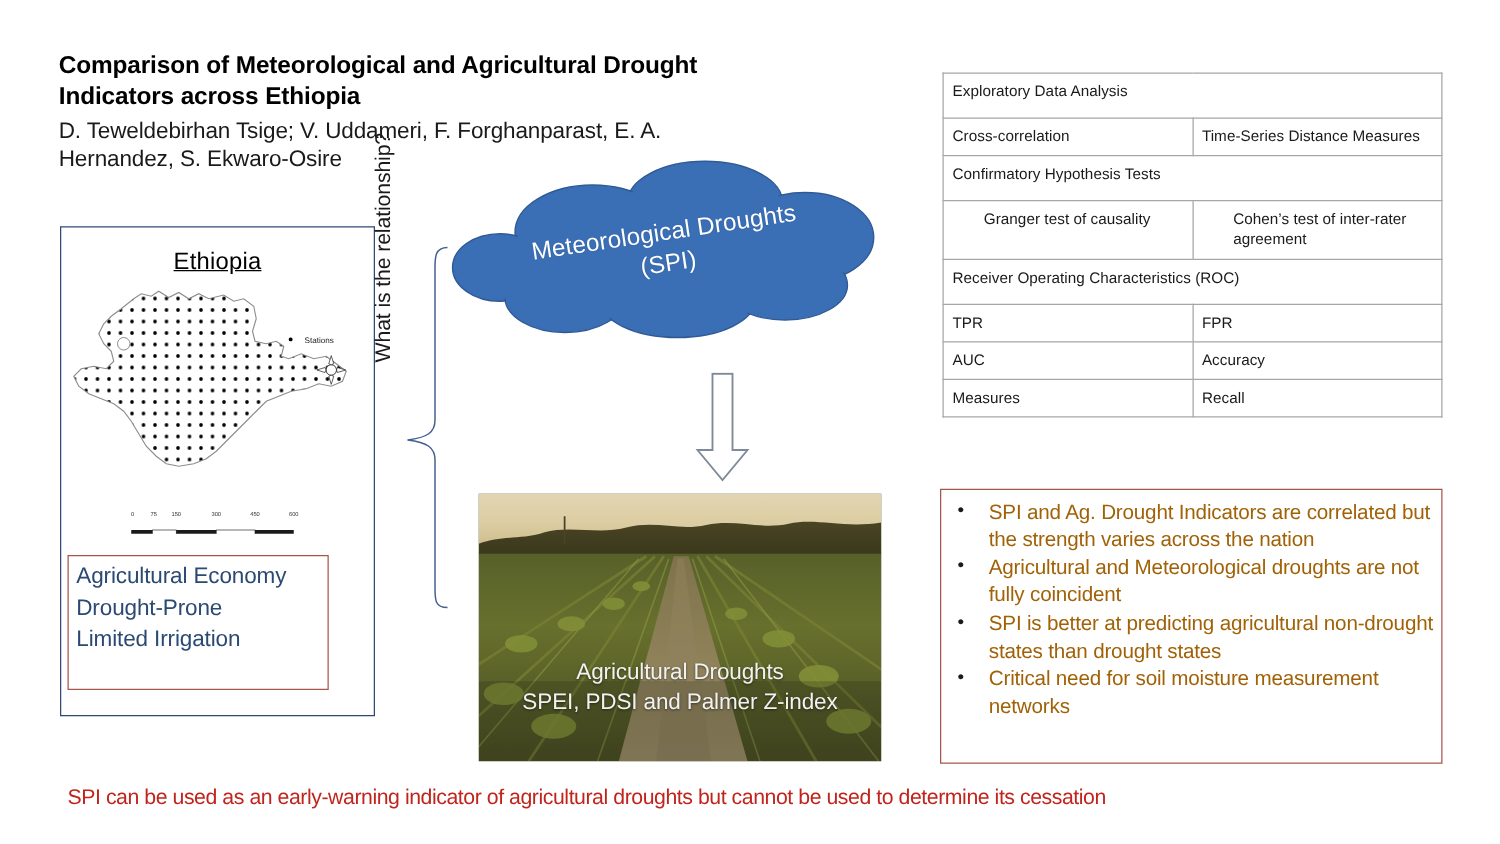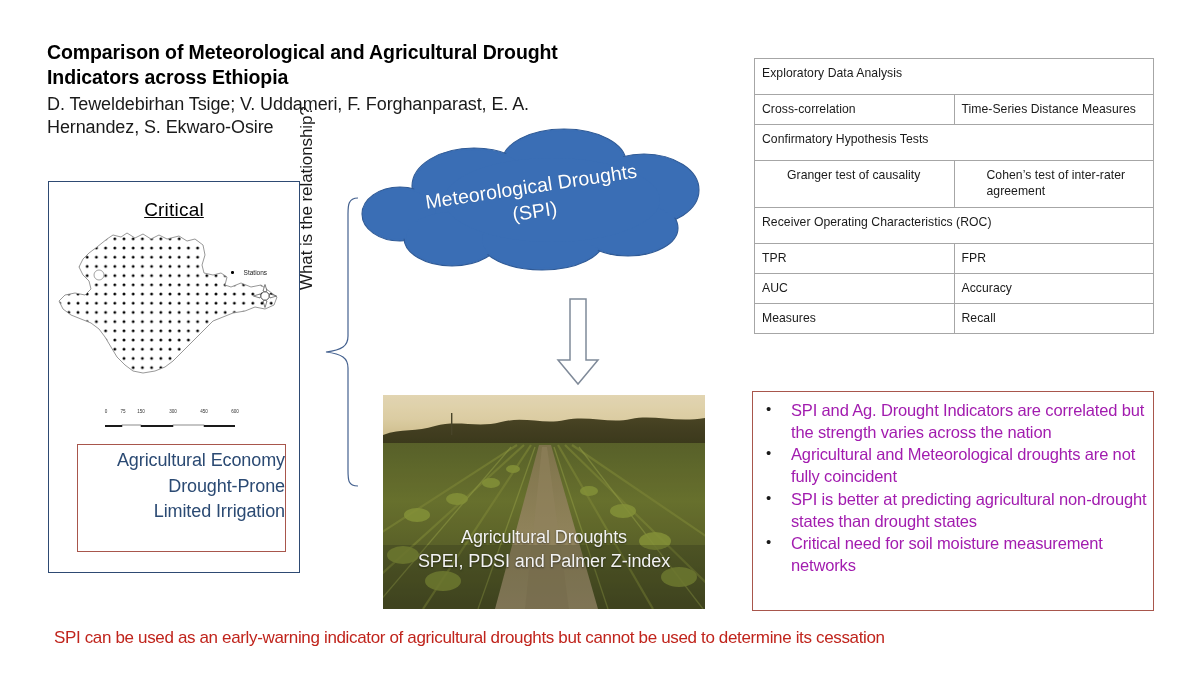--- a/index.html
+++ b/index.html
@@ -248,21 +248,21 @@
   #findings-list {
     margin: 0;
     padding: 0;
     list-style: none;
   }
   #findings-list li {
     position: relative;
     padding-left: 34px;
     font-size: 16.5px;
     line-height: 1.33;
-    color: #a21caf;
+    color: #a16207;
     letter-spacing: -0.15px;
     margin-bottom: 0.5px;
   }
   #findings-list li::before {
     content: "\2022";
     position: absolute;
     left: 9px;
     top: -1px;
     font-size: 15px;
     color: #1a1a1a;
@@ -287,21 +287,21 @@
 
   <div id="title-block">
     <div id="page-title">Comparison of Meteorological and Agricultural Drought Indicators across Ethiopia</div>
     <div id="authors">D. Teweldebirhan Tsige; V. Uddameri, F. Forghanparast, E. A. Hernandez, S. Ekwaro-Osire</div>
   </div>
 
   <div id="map-panel">
 
     <div id="map-inner">
 
-      <div id="map-title">Critical</div>
+      <div id="map-title">Ethiopia</div>
 
       <svg id="map-svg" width="238" height="200" viewBox="0 0 238 200">
         <defs>
           <clipPath id="eth-clip">
             <path d="M52,14 L58,10 L66,12 L72,8 L80,13 L88,9 L96,14 L104,10 L112,14
                      L124,11 L132,16 L140,14 L148,20 L150,30 L147,40 L149,48 L158,50
                      L166,48 L172,52 L170,60 L176,62 L186,58 L196,62 L206,60 L214,66
                      L222,72 L219,80 L210,84 L200,82 L190,86 L178,88 L168,92 L158,96
                      L150,104 L142,112 L134,120 L126,128 L118,136 L110,142 L100,146
                      L88,148 L78,146 L70,140 L62,132 L56,122 L50,112 L44,104 L36,98
@@ -352,21 +352,21 @@
           <rect x="2" y="1" width="17" height="4" fill="#1a1a1a"></rect>
           <rect x="19" y="1" width="19" height="4" fill="#ffffff" stroke="#1a1a1a" stroke-width="0.5"></rect>
           <rect x="38" y="1" width="32" height="4" fill="#1a1a1a"></rect>
           <rect x="70" y="1" width="31" height="4" fill="#ffffff" stroke="#1a1a1a" stroke-width="0.5"></rect>
           <rect x="101" y="1" width="31" height="4" fill="#1a1a1a"></rect>
         </svg>
       </div>
 
     </div>
 
-    <div id="facts-box" style="left:28px; top:262px;text-align:right;">
+    <div id="facts-box" style="left:5px; top:262px;">
       <div class="fact">Agricultural Economy</div>
       <div class="fact">Drought-Prone</div>
       <div class="fact">Limited Irrigation</div>
     </div>
   </div>
 
   <div id="relationship-label">What is the relationship?</div>
 
   <svg id="bracket-svg" width="44" height="292" viewBox="0 0 44 292">
     <path d="M36,2 C26,2 26,10 26,18 L26,140 C26,150 20,154 4,156

